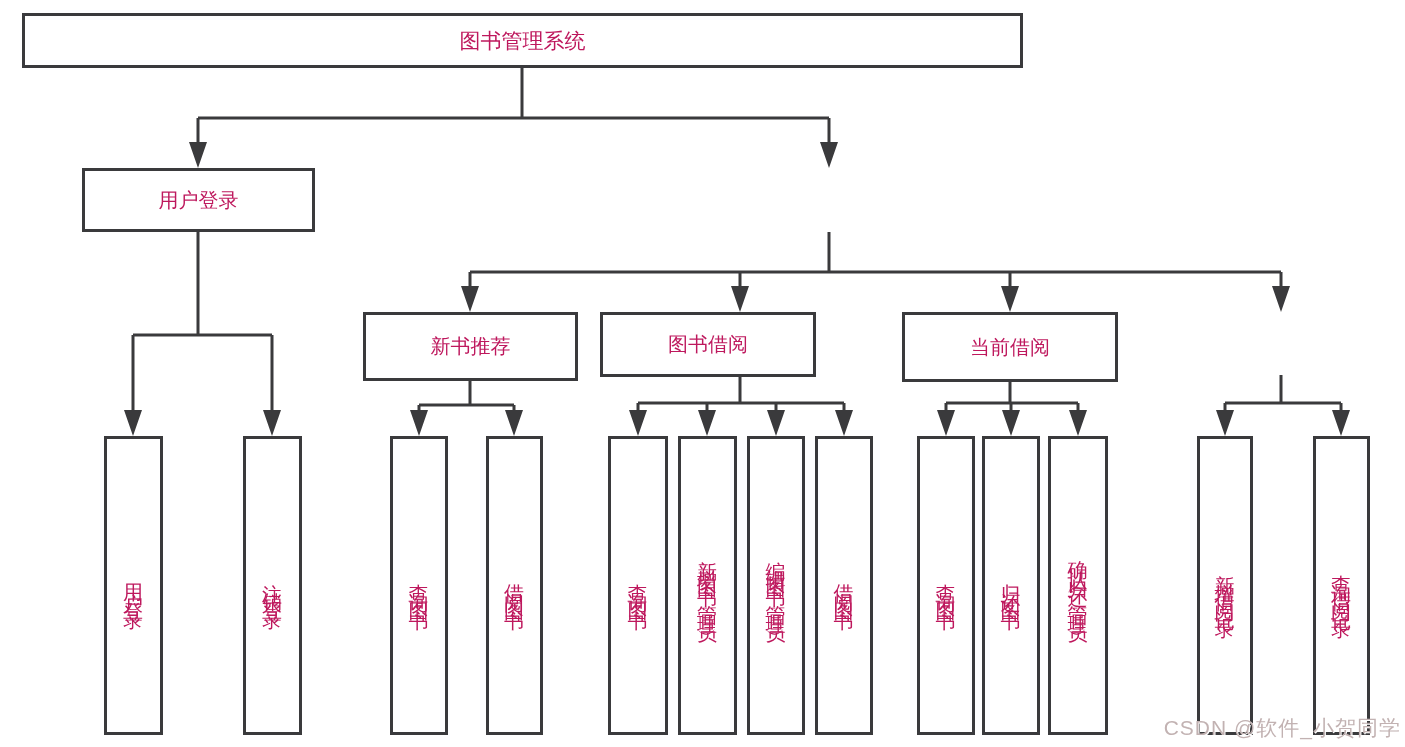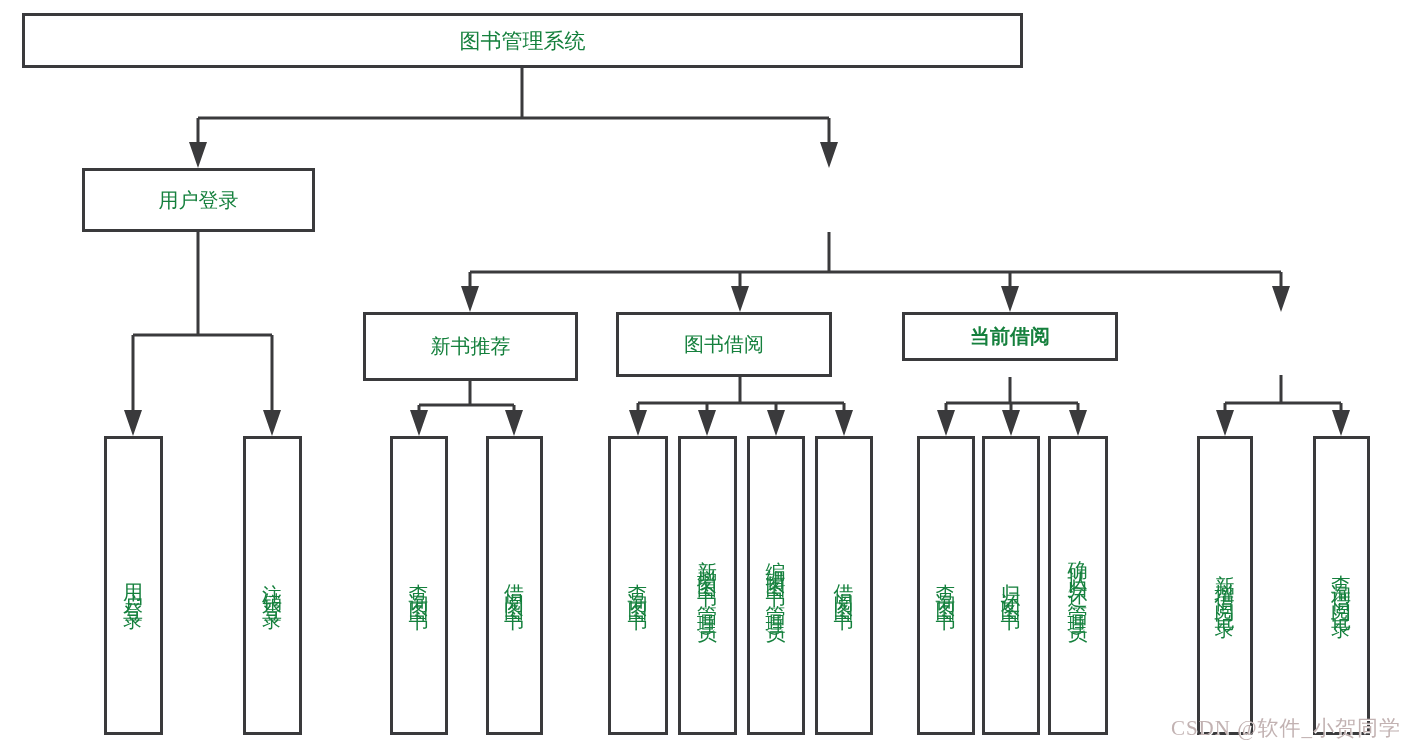--- a/index.html
+++ b/index.html
@@ -12,40 +12,40 @@
   }
   .wires{position:absolute;left:0;top:0;width:1405px;height:747px;}
   .node{
     position:absolute;
     box-sizing:border-box;
     border:3px solid #3a3a3c;
     background:#ffffff;
     display:flex;
     align-items:center;
     justify-content:center;
-    color:#15803d;
+    color:#be185d;
     font-size:20px;
   }
   .node.leaf span{
     writing-mode:vertical-rl;
     text-orientation:mixed;
     letter-spacing:9px;
     line-height:1;
     font-size:20px;
     white-space:nowrap;
   }
   
   .n-root{left:22px;top:13px;width:1001px;height:55px;font-size:21px;}
   
   .n-user-login{left:82px;top:168px;width:233px;height:64px;}
   .n-book-mgmt{left:712px;top:168px;width:233px;height:64px;}
   
   .n-new-book-rec{left:363px;top:312px;width:215px;height:69px;}
-  .n-book-borrow{left:616px;top:312px;width:216px;height:65px;}
-  .n-current-borrow{left:902px;top:312px;width:216px;height:49px;font-weight:bold;}
+  .n-book-borrow{left:600px;top:312px;width:216px;height:65px;}
+  .n-current-borrow{left:902px;top:312px;width:216px;height:70px;}
   .n-borrow-records{left:1172px;top:312px;width:218px;height:63px;}
   
   .l-ul-login{left:104px;top:436px;width:59px;height:299px;}
   .l-ul-logout{left:243px;top:436px;width:59px;height:299px;}
   .l-nb-query{left:390px;top:436px;width:58px;height:299px;}
   .l-nb-borrow{left:486px;top:436px;width:57px;height:299px;}
   .l-bb-query{left:608px;top:436px;width:60px;height:299px;}
   .l-bb-add{left:678px;top:436px;width:59px;height:299px;}
   .l-bb-edit{left:747px;top:436px;width:58px;height:299px;}
   .l-bb-borrow{left:815px;top:436px;width:58px;height:299px;}
@@ -54,21 +54,20 @@
   .l-cb-confirm{left:1048px;top:436px;width:60px;height:299px;}
   .l-br-add{left:1197px;top:436px;width:56px;height:299px;}
   .l-br-query{left:1313px;top:436px;width:57px;height:299px;}
   .watermark{
     position:absolute;
     right:4px;bottom:5px;
     font-size:21px;
     color:#c2b2b2;
     text-shadow:1px 1px 0 #ffffff;
     letter-spacing:1px;
-    font-family:Liberation Serif, serif;
   }
 </style>
 </head>
 <body>
 
 <div class="canvas">
 
   <svg class="wires" viewBox="0 0 1405 747" xmlns="http://www.w3.org/2000/svg">
     <g stroke="#3a3a3c" stroke-width="3" fill="none">
 

